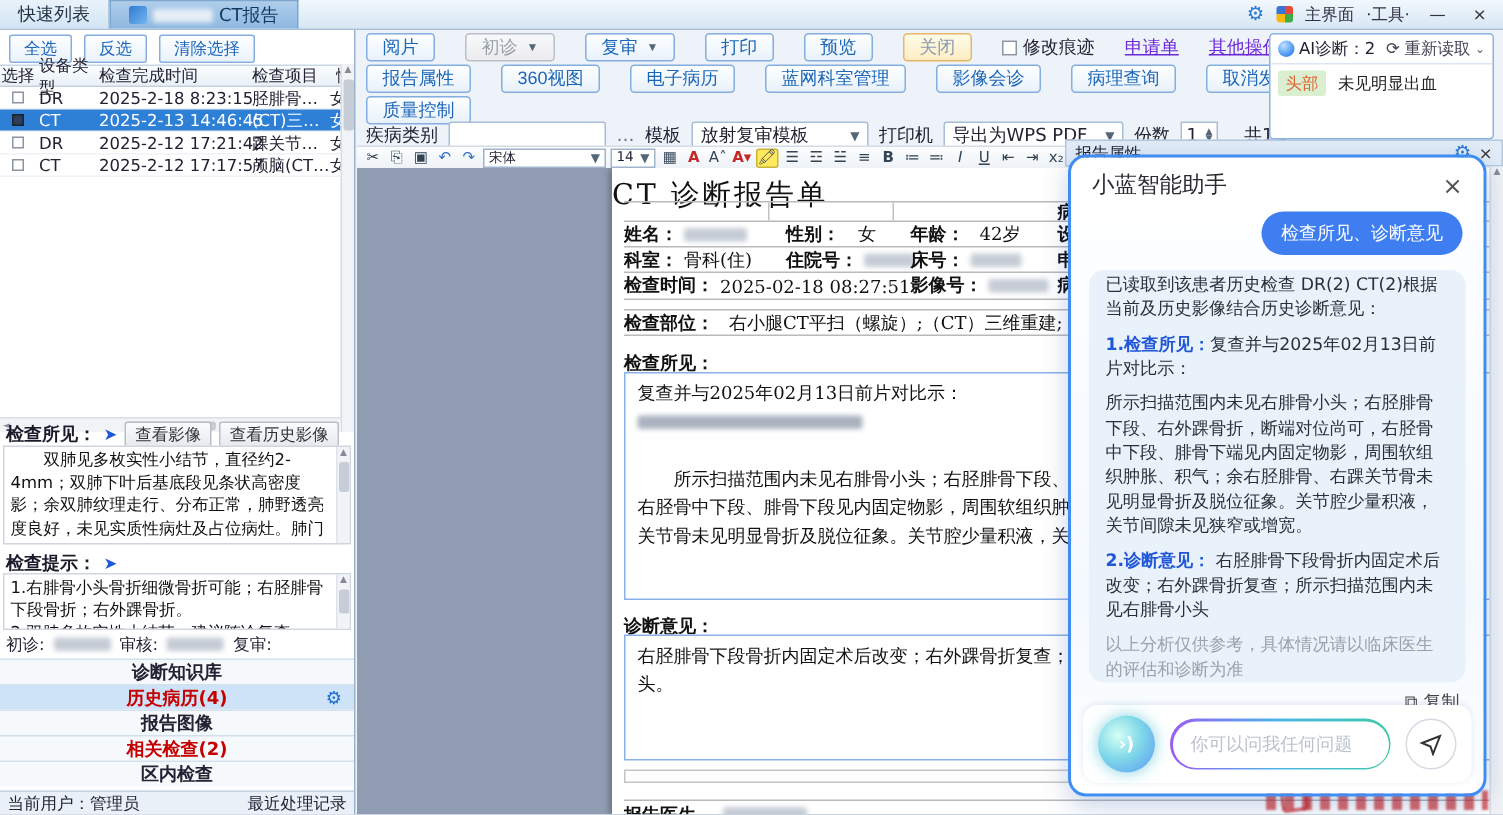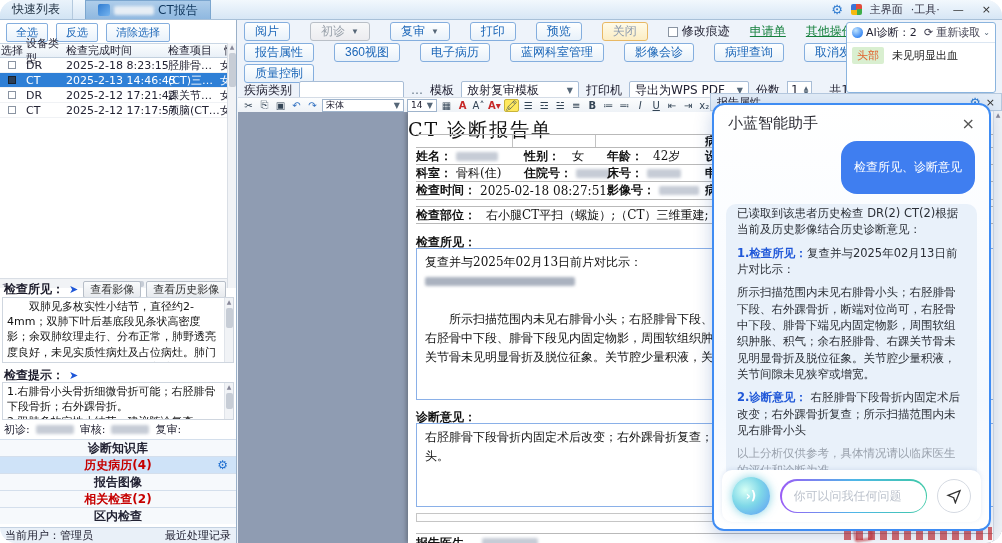--- a/index.html
+++ b/index.html
@@ -1,36 +1,36 @@
 <!DOCTYPE html>
 <html><head>
 <meta charset="utf-8">
 <style>
   * { margin:0; padding:0; box-sizing:border-box; }
   html,body { width:1002px; height:543px; overflow:hidden; }
   body { font-family:"DejaVu Sans","Liberation Sans",sans-serif; font-size:12px; color:#222; }
-  #app { position:relative; width:1002px; height:543px; background:#eef3fa; overflow:hidden;border-radius:16px; }
+  #app { position:relative; width:1002px; height:543px; background:#eef3fa; overflow:hidden; }
 
   
   .titlebar { position:absolute; top:0; left:0; right:0; height:20px;
     background:linear-gradient(#f2f8fd,#d7e6f5); border-bottom:1px solid #a8c0d8;
     display:flex; align-items:stretch; }
   .tab { display:flex; align-items:center; gap:4px; padding:0 12px; font-size:12px; color:#234; }
   .tab.quick { background:linear-gradient(#eaf3fb,#d2e4f4); border-right:1px solid #b4c9de; }
-  .tab.active { background:linear-gradient(#aecdea,#8fb8e0); border:1px solid #7ba6cf; border-bottom:none; color:#10375e;margin-left:12px; }
+  .tab.active { background:linear-gradient(#aecdea,#8fb8e0); border:1px solid #7ba6cf; border-bottom:none; color:#10375e; }
   .tab-ico { width:12px; height:12px; background:linear-gradient(135deg,#2f7bd0,#74b4f0); border-radius:2px; }
   .tb-right { margin-left:auto; display:flex; align-items:center; gap:8px; padding-right:6px; font-size:11px; color:#334; }
   .gear-blue { color:#2f7bd0; font-size:13px; }
   .logo-sq { width:11px; height:11px; background:conic-gradient(#e24b3c 0 25%,#3fae49 0 50%,#f6b90f 0 75%,#3a74d8 0); border-radius:2px; }
   .win-btn { padding:0 5px; cursor:default; color:#333; }
 
   
   .blur { display:inline-block; background:#c6ccd6; border-radius:2px; filter:blur(1.6px); vertical-align:middle; }
   .blur.dark { background:#aab2bf; }
-  .link { color:#15803d; text-decoration:underline; font-size:12px; }
+  .link { color:#6d28d9; text-decoration:underline; font-size:12px; }
   .chev { font-size:8px; color:#567; }
 
   
   .left { position:absolute; top:20px; left:0; width:237px; bottom:0; background:#fff; border-right:1px solid #9ab0c8; }
   .lp-btns { position:absolute; top:3px; left:6px; display:flex; gap:8px; }
   .sm-btn { font-size:11px; color:#1b66b8; background:linear-gradient(#feffff,#e9f2fb); border:1px solid #84aede; border-radius:2px; padding:1px 9px; }
   .lp-table { position:absolute; top:23px; left:0; right:0; height:245px; font-size:11px; }
   .lp-thead { display:flex; background:linear-gradient(#fbfdfe,#e9f0f7); border-top:1px solid #c9d6e4; border-bottom:1px solid #c2d0de; color:#223; height:15px; align-items:center; }
   .lp-row { display:flex; align-items:center; height:15px; border-bottom:1px solid #f0f2f5; color:#223; white-space:nowrap; }
   .lp-row.sel { background:#2e7fd6; color:#fff; }
@@ -108,21 +108,21 @@
   .props .right { margin-left:auto; display:flex; gap:5px; align-items:center; }
   .right-scroll { position:absolute; top:91px; right:0; width:9px; bottom:0; background:#f1f3f6; border-left:1px solid #d9dee5; z-index:1; font-size:6px; color:#889; text-align:center; }
 
   
   .assist { position:absolute; left:712px; top:103px; width:279px; height:428px; z-index:10;
     background:linear-gradient(180deg,#ffffff 0%,#f4f9ff 70%,#ffffff 100%);
     border:2px solid #3f8cf3; border-radius:12px; box-shadow:0 6px 18px rgba(30,80,160,.25); overflow:hidden; }
   .as-head { display:flex; align-items:center; padding:9px 14px 4px; }
   .as-title { font-size:15px; color:#2b2b33; }
   .as-close { margin-left:auto; font-size:16px; color:#555; }
-  .user-pill { margin:4px 14px 0 auto; width:max-content; background:#3f7ef0; color:#fff; font-size:12px; padding:18px 13px; border-radius:16px; }
+  .user-pill { margin:4px 14px 0 auto; width:max-content; background:#3f7ef0; color:#fff; font-size:12px; padding:6px 13px; border-radius:16px; }
   .bubble { margin:10px 12px 0; background:#e9f1fa; border-radius:10px; padding:1px 11px; font-size:11.5px; line-height:1.42; color:#2b2f36; }
   .bubble p { margin-bottom:7px; }
   .blue-label { color:#1f57d8; font-weight:bold; }
   .disclaimer { color:#9aa2ad; margin-bottom:0 !important; }
   .copy-row { display:flex; justify-content:flex-end; align-items:center; gap:4px; margin:5px 16px 0; font-size:12px; color:#444; }
   .as-input { position:absolute; left:8px; right:8px; bottom:7px; height:52px; background:#fff; border-radius:10px; display:flex; align-items:center; padding:0 10px; gap:10px; box-shadow:0 -1px 4px rgba(120,150,200,.18); }
   .as-orb { width:38px; height:38px; border-radius:50%; background:radial-gradient(circle at 35% 35%,#d6fff5,#7fd8e8 45%,#64a9f2 85%); box-shadow:0 0 10px rgba(100,200,220,.8); display:flex; align-items:center; justify-content:center; color:#fff; font-weight:bold; font-size:12px; }
   .grad-wrap { flex:1; background:linear-gradient(90deg,#9b5cf6,#4fb6e8,#3ec9a7); border-radius:18px; padding:1.5px; }
   .grad-wrap input { width:100%; height:31px; border:none; outline:none; border-radius:17px; padding:0 12px; font-size:12px; color:#333; background:#fff; font-family:inherit; }
   .grad-wrap input::placeholder { color:#bcc2cc; }

